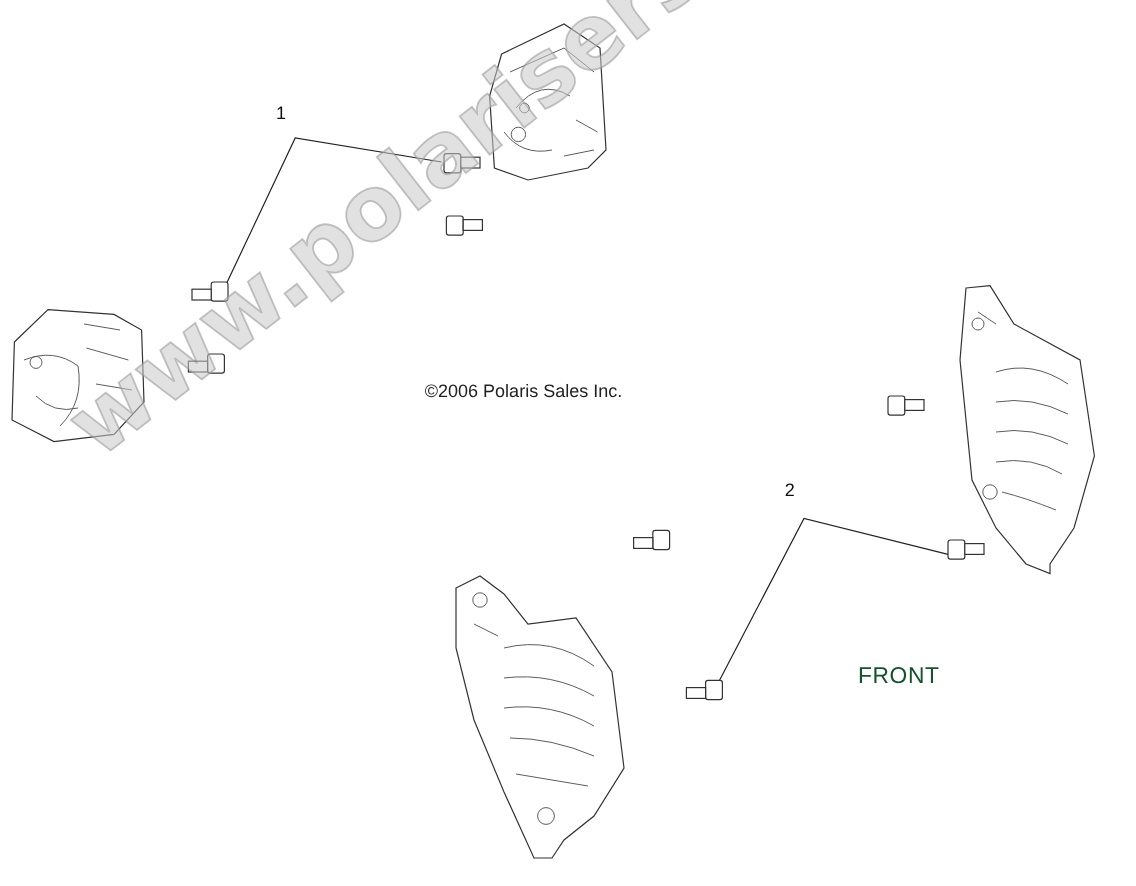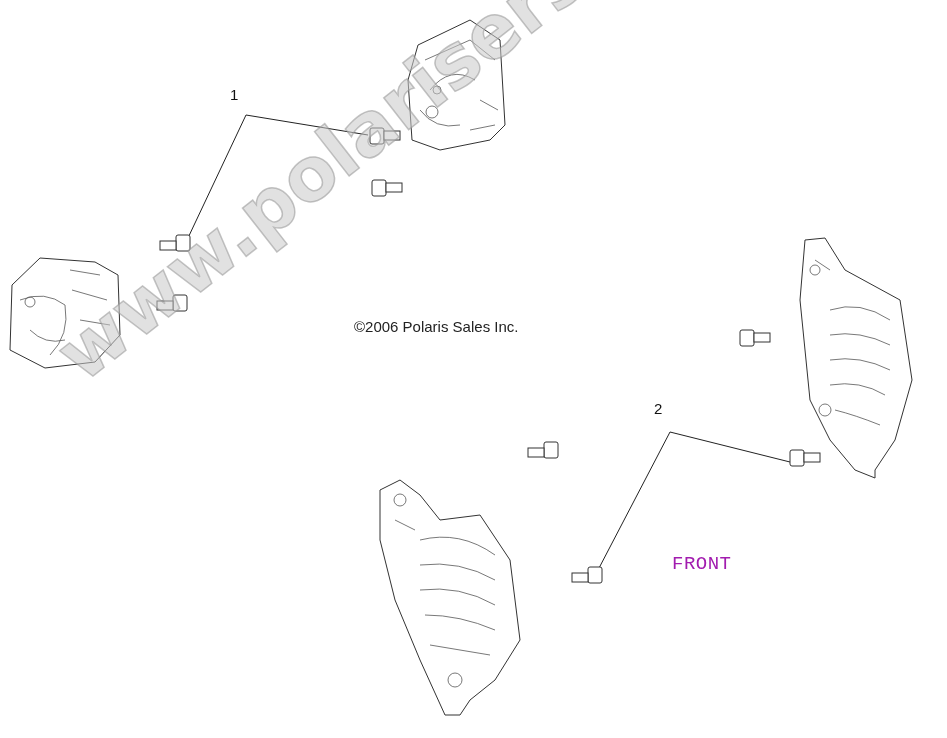--- a/index.html
+++ b/index.html
@@ -1,21 +1,21 @@
 <!DOCTYPE html>
 <html><head>
 <meta charset="utf-8">
 <style>
   html, body { margin:0; padding:0; background:#ffffff; }
   body { width:947px; height:738px; position:relative; overflow:hidden; font-family:"Liberation Sans", sans-serif; }
   .canvas { position:absolute; left:0; top:0; width:947px; height:738px; }
   .lbl { position:absolute; color:#111; font-family:"Liberation Sans", sans-serif; }
   .callout { font-size:15px; }
   .copyright { left:354px; top:318px; font-size:15px; color:#222; }
-  .front { left:672px; top:553px; font-size:19px; font-family:Liberation Mono, monospace; letter-spacing:0.5px; color:#a21caf; }
+  .front { left:715px; top:553px; font-size:19px; font-family:Liberation Sans, sans-serif; letter-spacing:0.5px; color:#14532d; }
   .watermark {
     position:absolute; left:40px; top:330px; width:1000px;
     font-family:"DejaVu Sans", sans-serif; font-weight:bold; font-size:74px;
     color:rgba(200,200,200,0.55);
     -webkit-text-stroke:1.5px rgba(150,150,150,0.55);
     transform:rotate(-38deg); transform-origin:left top;
     white-space:nowrap; pointer-events:none;
   }
   svg .part { fill:#fff; stroke:#333; stroke-width:1; }
   svg .det { fill:none; stroke:#555; stroke-width:0.8; }

